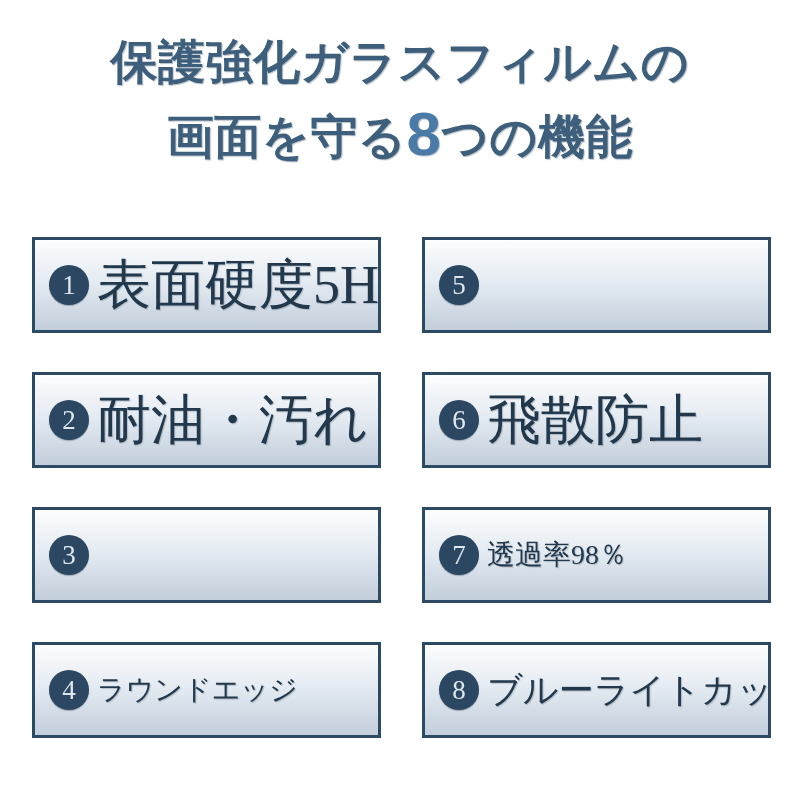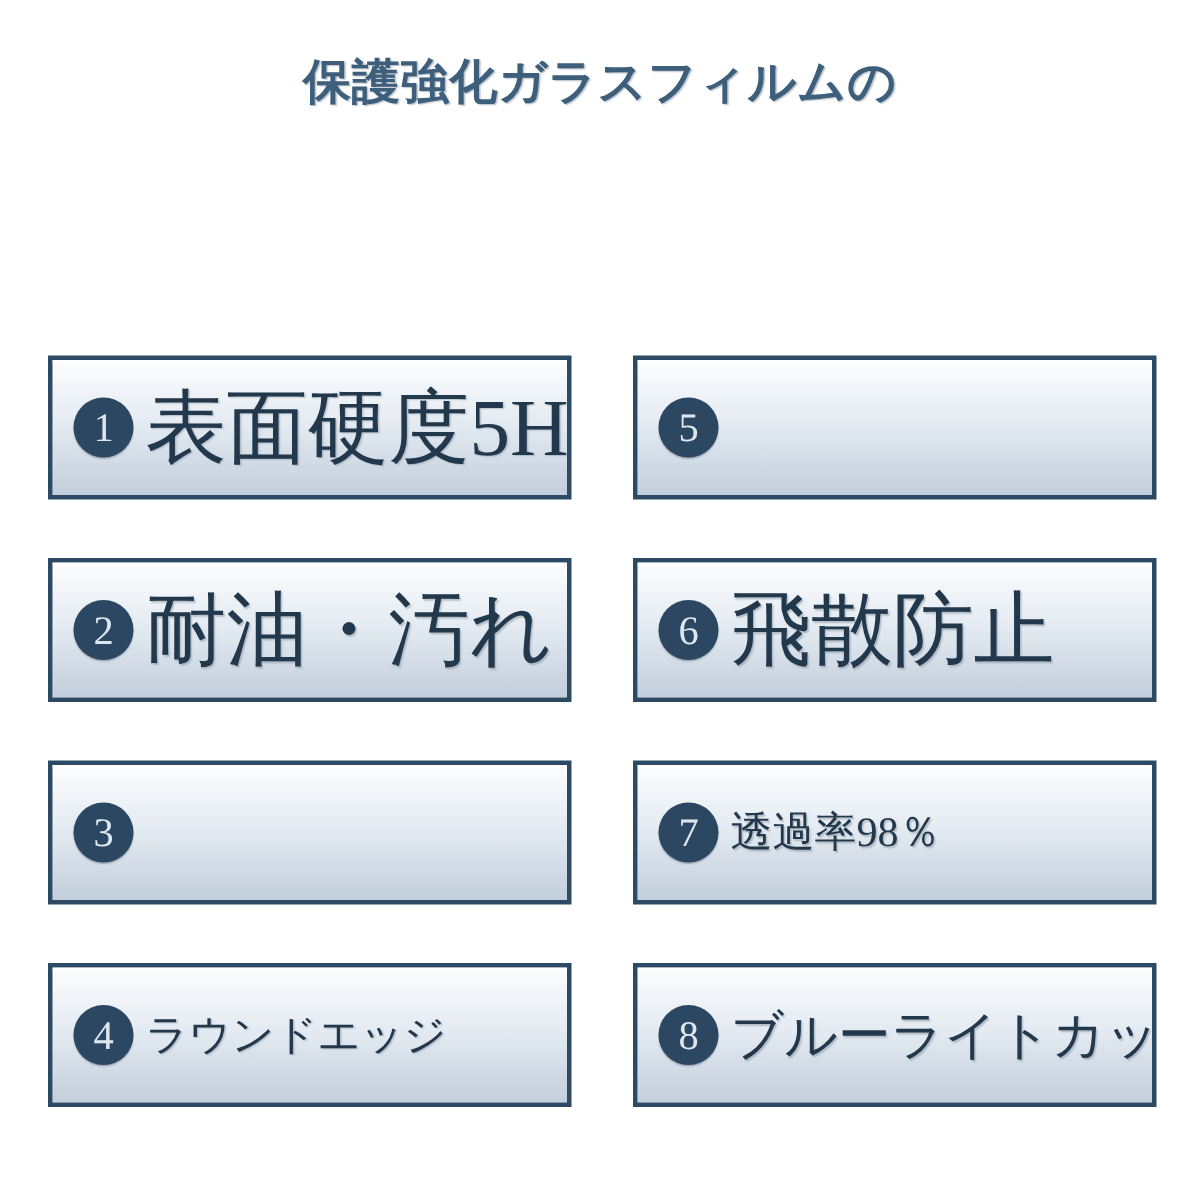--- a/index.html
+++ b/index.html
@@ -33,21 +33,21 @@
     font-weight: bold;
     letter-spacing: 0.5px;
     line-height: 1.0;
   }
   .headline-line {
     display: block;
     white-space: nowrap;
     text-shadow: 1px 1px 1px rgba(120,135,150,0.55);
   }
   .headline-line-1 {
-    font-size: 32px;
+    font-size: 47px;
     margin-bottom: 18px;
   }
   .headline-line-2 {
     font-size: 47px;
   }
   .headline-line-2 .big-number {
     font-size: 62px;
     color: #4a7aa6;
     vertical-align: -2px;
     letter-spacing: 0px;
@@ -126,20 +126,23 @@
     font-size: 35px;
   }
 </style>
 </head>
 <body>
 
 <div id="poster">
 
   <div class="headline">
     <span class="headline-line headline-line-1">保護強化ガラスフィルムの</span>
+    <span class="headline-line headline-line-2">
+      <span>画面を守る</span><span class="big-number">8</span><span>つの機能</span>
+    </span>
   </div>
 
   <div class="grid">
 
     <div class="feature-box">
       <span class="badge">1</span>
       <span class="feature-label">表面硬度5H</span>
     </div>
     <div class="feature-box">
       <span class="badge">5</span>

